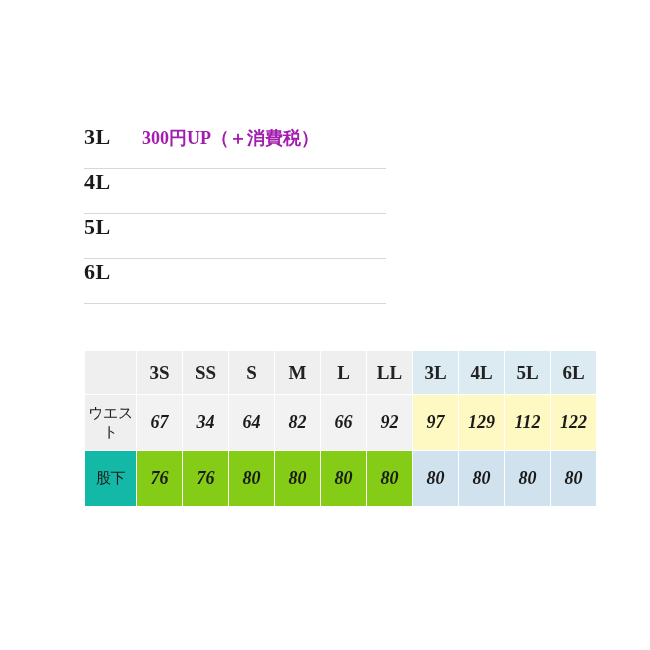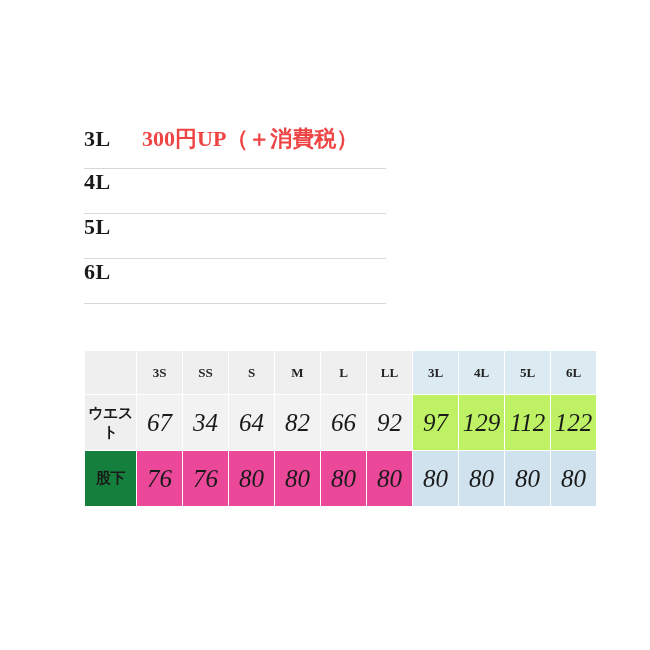--- a/index.html
+++ b/index.html
@@ -36,25 +36,25 @@
   .price-size {
     width: 58px;
     font-size: 22px;
     font-weight: 700;
     letter-spacing: 0.5px;
     color: #1a1a1a;
     flex: 0 0 auto;
   }
   .price-amount {
     flex: 1 1 auto;
-    font-size: 22px;
+    font-size: 18px;
     font-weight: 700;
     text-align: left;
     white-space: nowrap;
-    color: #ef4444;
+    color: #a21caf;
   }
 
   
   #size-table {
     position: absolute;
     left: 84px;
     top: 350px;
     border-collapse: collapse;
     table-layout: fixed;
   }
@@ -68,57 +68,57 @@
   }
   .col-label {
     width: 52px;
   }
   .col-size {
     width: 46px;
   }
   .hdr-row td {
     height: 44px;
     background: #efefef;
-    font-size: 13px;
+    font-size: 19px;
     font-weight: 700;
     color: #222222;
     font-family: "Liberation Serif", "DejaVu Serif", serif;
   }
   .hdr-row td.hl {
     background: #dceaf2;
   }
   .hdr-row td.corner {
     background: #efefef;
   }
   .data-row td {
     height: 56px;
     background: #f2f2f2;
-    font-size: 25px;
-    font-weight: 400;
+    font-size: 18px;
+    font-weight: 700;
     font-style: italic;
     color: #1a1a1a;
   }
   .data-row td.hl {
-    background: #bef264;
+    background: #fef9c3;
   }
   .data-row td.rowlabel {
     background: #efefef;
     font-style: normal;
-    font-weight: 700;
+    font-weight: 400;
     font-size: 15px;
     letter-spacing: -0.5px;
   }
   .data-row.alt td {
-    background: #ec4899;
+    background: #84cc16;
   }
   .data-row.alt td.hl {
     background: #cfe2ee;
   }
   .data-row.alt td.rowlabel {
-    background: #15803d;
+    background: #14b8a6;
   }
 </style>
 </head>
 <body>
 
 <div id="price-list">
 
   <div class="price-row">
     <span class="price-size">3L</span>
     <span class="price-amount">300円UP（＋消費税）</span>

